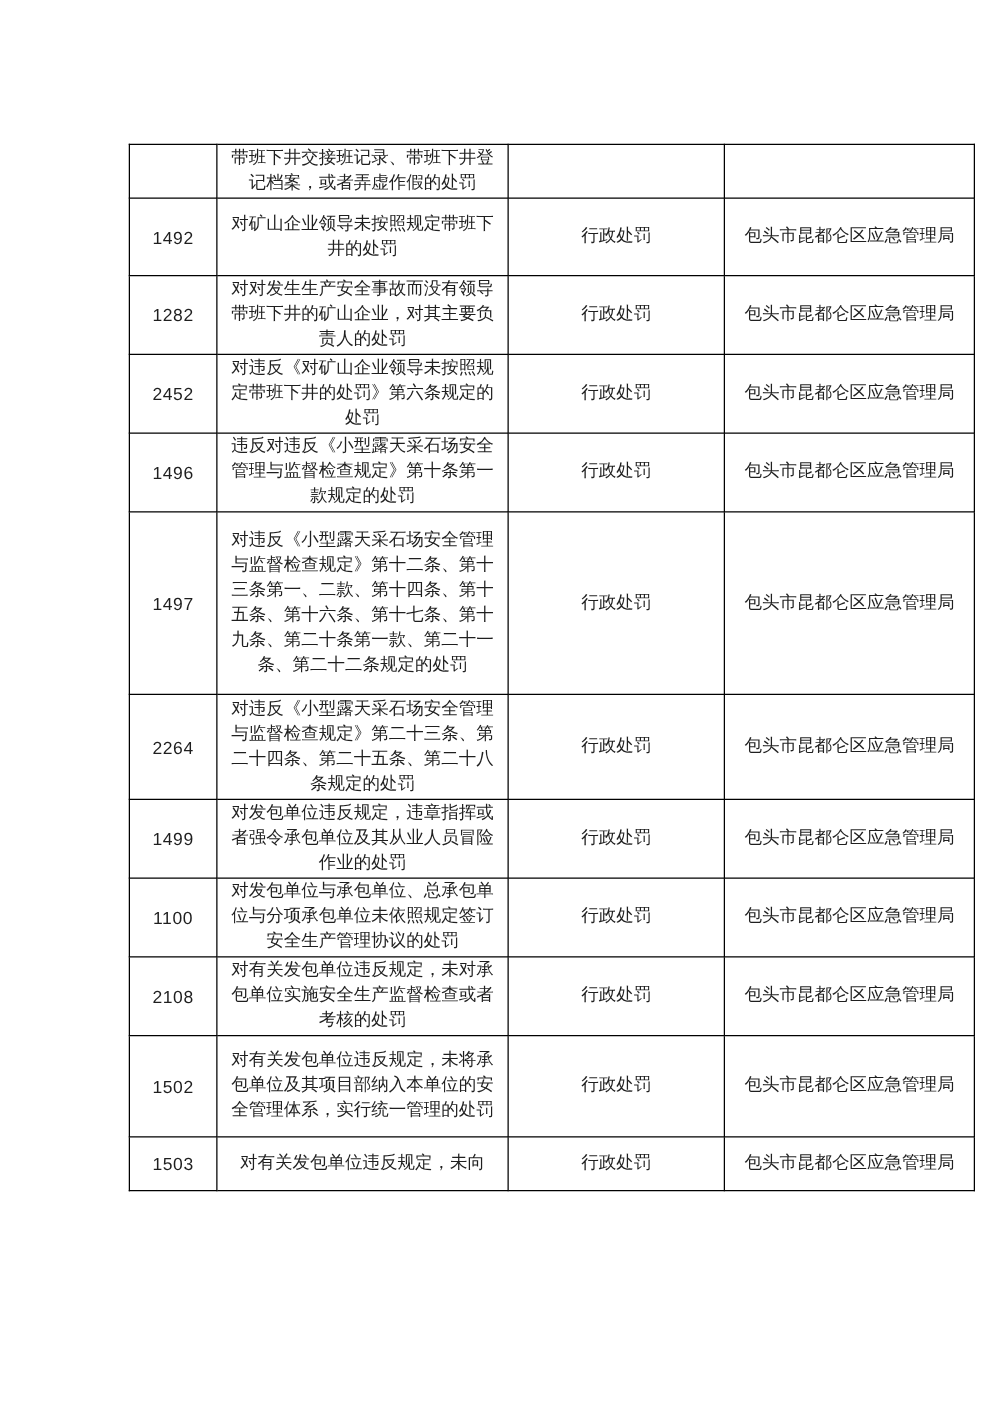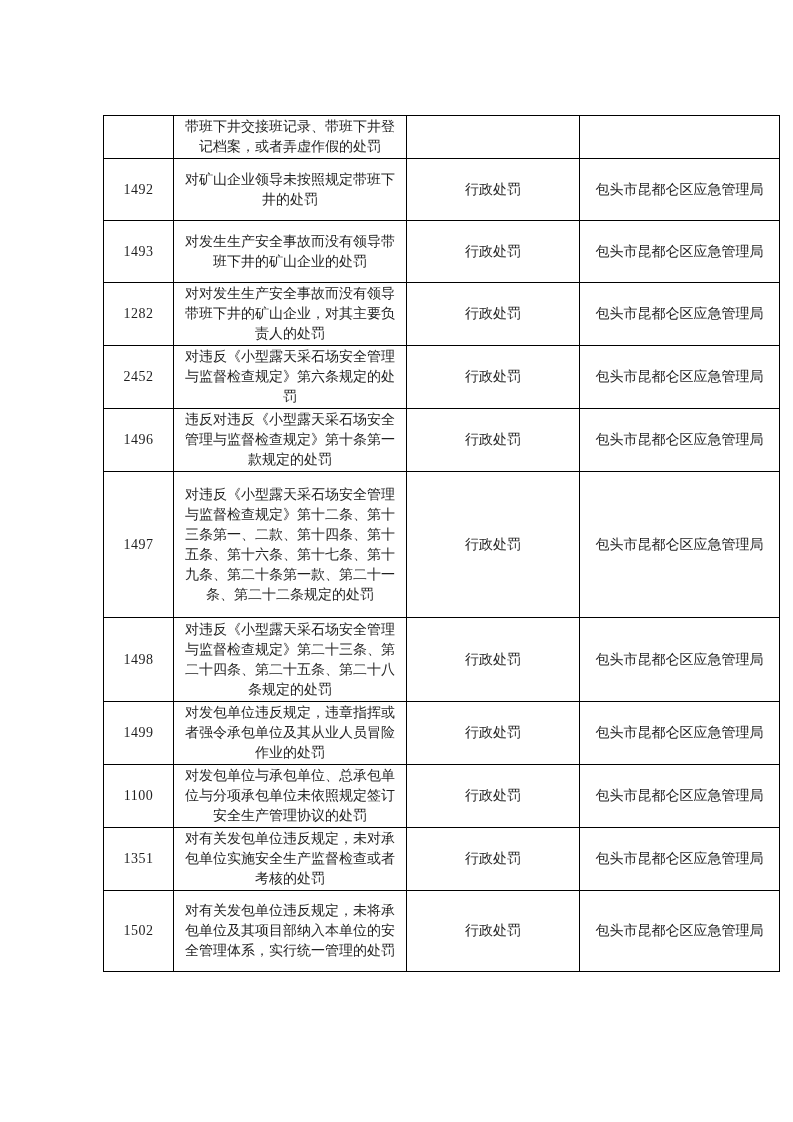--- a/index.html
+++ b/index.html
@@ -23,21 +23,21 @@
   table.penalty-table td{
     border:1px solid #000000;
     font-size:14px;
     line-height:20px;
     text-align:center;
     vertical-align:middle;
     padding:1px 5px;
     word-break:break-all;
     overflow:hidden;
   }
-  td.seq-cell{font-family:Liberation Serif, serif;letter-spacing:0.5px;}
+  td.seq-cell{font-family:Liberation Sans, sans-serif;letter-spacing:0.5px;}
   col.c-seq{width:70px;}
   col.c-item{width:233px;}
   col.c-type{width:173px;}
   col.c-auth{width:200px;}
 </style>
 </head>
 <body>
 
 <div class="page">
   <table class="penalty-table">
@@ -53,75 +53,75 @@
         <td>带班下井交接班记录、带班下井登记档案，或者弄虚作假的处罚</td>
         <td></td>
         <td></td>
       </tr>
       <tr style="height:62px;">
         <td class="seq-cell">1492</td>
         <td>对矿山企业领导未按照规定带班下井的处罚</td>
         <td>行政处罚</td>
         <td>包头市昆都仑区应急管理局</td>
       </tr>
-      <tr style="height:62px;">
-        <td class="seq-cell">1493</td>
-        <td>对发生生产安全事故而没有领导带班下井的矿山企业的处罚</td>
-        <td>行政处罚</td>
-        <td>包头市昆都仑区应急管理局</td>
-      </tr>
       <tr style="height:63px;">
         <td class="seq-cell">1282</td>
         <td>对对发生生产安全事故而没有领导带班下井的矿山企业，对其主要负责人的处罚</td>
         <td>行政处罚</td>
         <td>包头市昆都仑区应急管理局</td>
       </tr>
       <tr style="height:62px;">
         <td class="seq-cell">2452</td>
-        <td>对违反《小型露天采石场安全管理与监督检查规定》第六条规定的处罚</td>
+        <td>对违反《对矿山企业领导未按照规定带班下井的处罚》第六条规定的处罚</td>
         <td>行政处罚</td>
         <td>包头市昆都仑区应急管理局</td>
       </tr>
       <tr style="height:61px;">
         <td class="seq-cell">1496</td>
         <td>违反对违反《小型露天采石场安全管理与监督检查规定》第十条第一款规定的处罚</td>
         <td>行政处罚</td>
         <td>包头市昆都仑区应急管理局</td>
       </tr>
       <tr style="height:146px;">
         <td class="seq-cell">1497</td>
         <td>对违反《小型露天采石场安全管理与监督检查规定》第十二条、第十三条第一、二款、第十四条、第十五条、第十六条、第十七条、第十九条、第二十条第一款、第二十一条、第二十二条规定的处罚</td>
         <td>行政处罚</td>
         <td>包头市昆都仑区应急管理局</td>
       </tr>
       <tr style="height:84px;">
-        <td class="seq-cell">1498</td>
+        <td class="seq-cell">2264</td>
         <td>对违反《小型露天采石场安全管理与监督检查规定》第二十三条、第二十四条、第二十五条、第二十八条规定的处罚</td>
         <td>行政处罚</td>
         <td>包头市昆都仑区应急管理局</td>
       </tr>
       <tr style="height:60px;">
         <td class="seq-cell">1499</td>
         <td>对发包单位违反规定，违章指挥或者强令承包单位及其从业人员冒险作业的处罚</td>
         <td>行政处罚</td>
         <td>包头市昆都仑区应急管理局</td>
       </tr>
       <tr style="height:62px;">
         <td class="seq-cell">1100</td>
         <td>对发包单位与承包单位、总承包单位与分项承包单位未依照规定签订安全生产管理协议的处罚</td>
         <td>行政处罚</td>
         <td>包头市昆都仑区应急管理局</td>
       </tr>
       <tr style="height:63px;">
-        <td class="seq-cell">1351</td>
+        <td class="seq-cell">2108</td>
         <td>对有关发包单位违反规定，未对承包单位实施安全生产监督检查或者考核的处罚</td>
         <td>行政处罚</td>
         <td>包头市昆都仑区应急管理局</td>
       </tr>
       <tr style="height:81px;">
         <td class="seq-cell">1502</td>
         <td>对有关发包单位违反规定，未将承包单位及其项目部纳入本单位的安全管理体系，实行统一管理的处罚</td>
         <td>行政处罚</td>
         <td>包头市昆都仑区应急管理局</td>
       </tr>
+      <tr style="height:43px;">
+        <td class="seq-cell">1503</td>
+        <td>对有关发包单位违反规定，未向</td>
+        <td>行政处罚</td>
+        <td>包头市昆都仑区应急管理局</td>
+      </tr>
     </tbody>
   </table>
 </div>
 
 </body></html>

